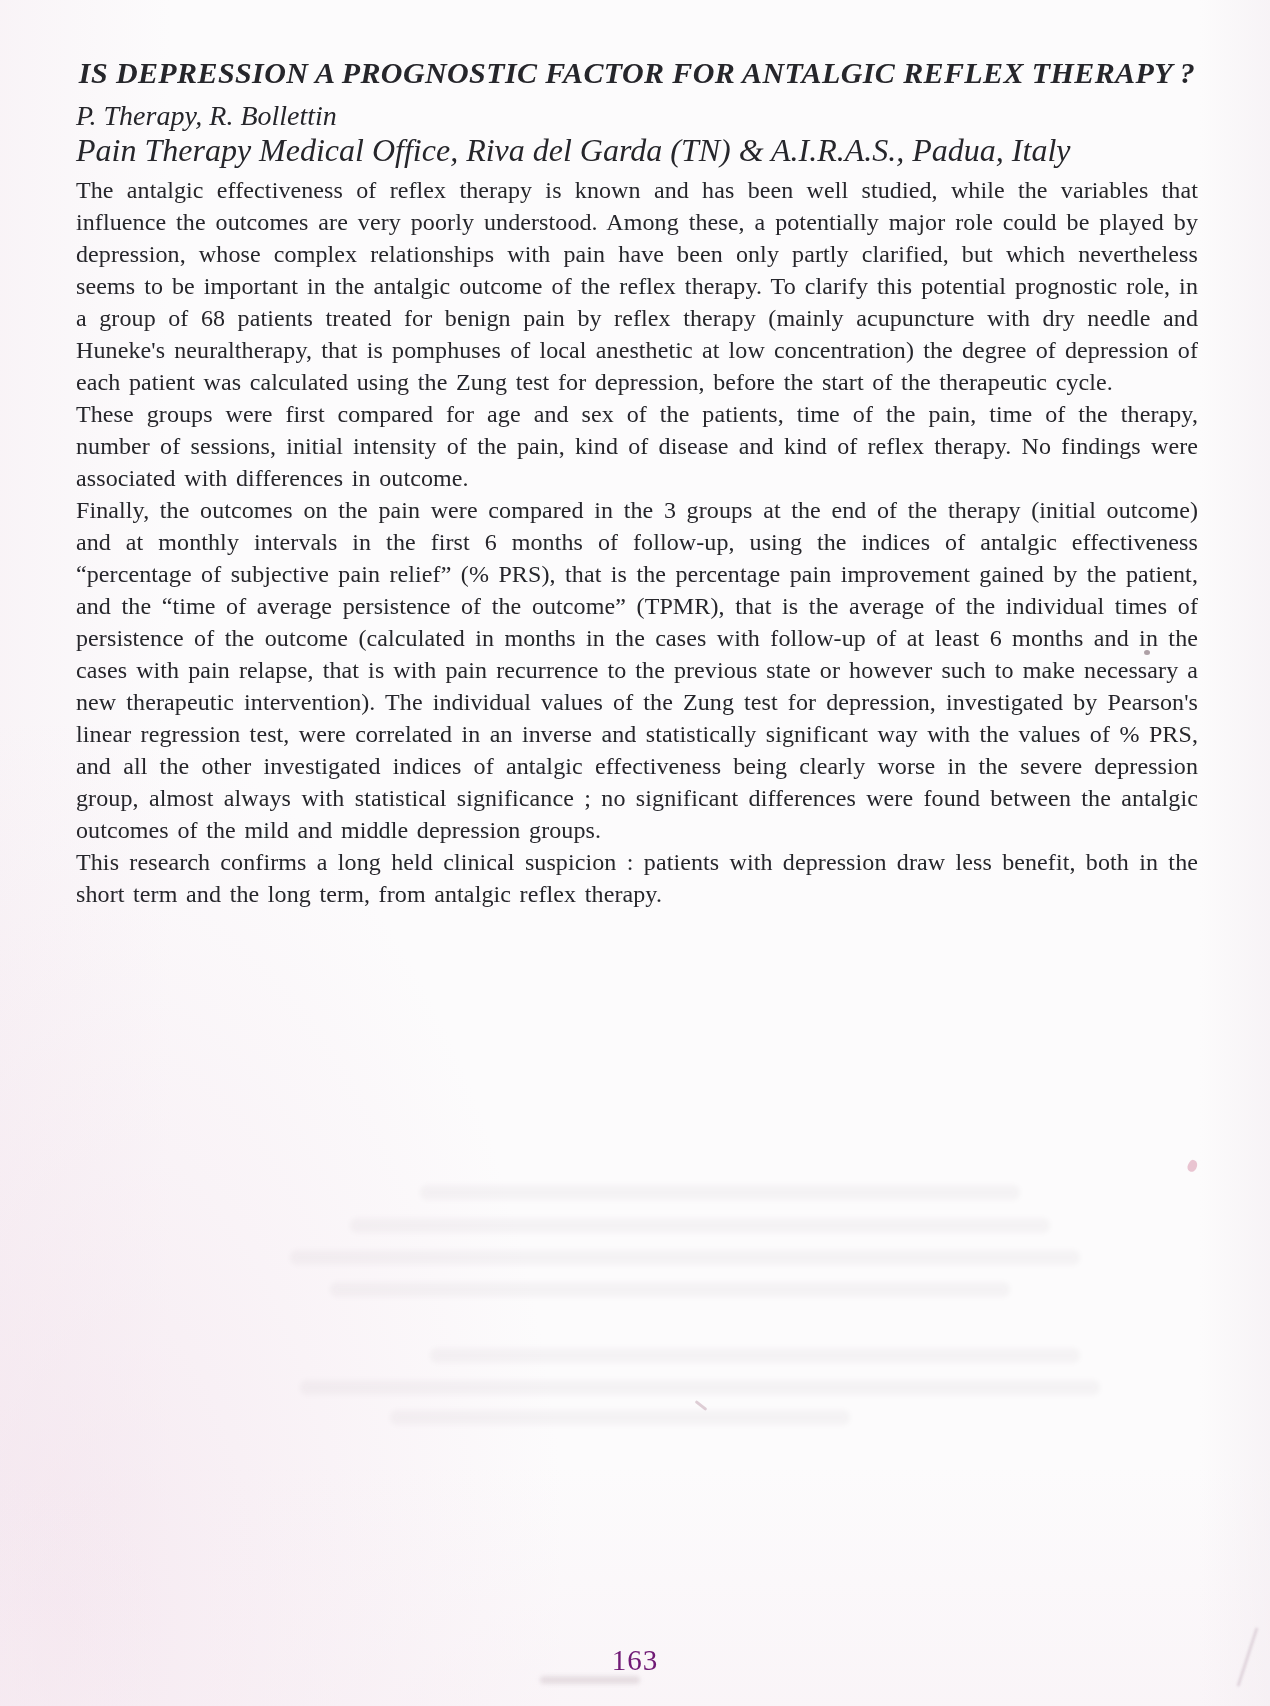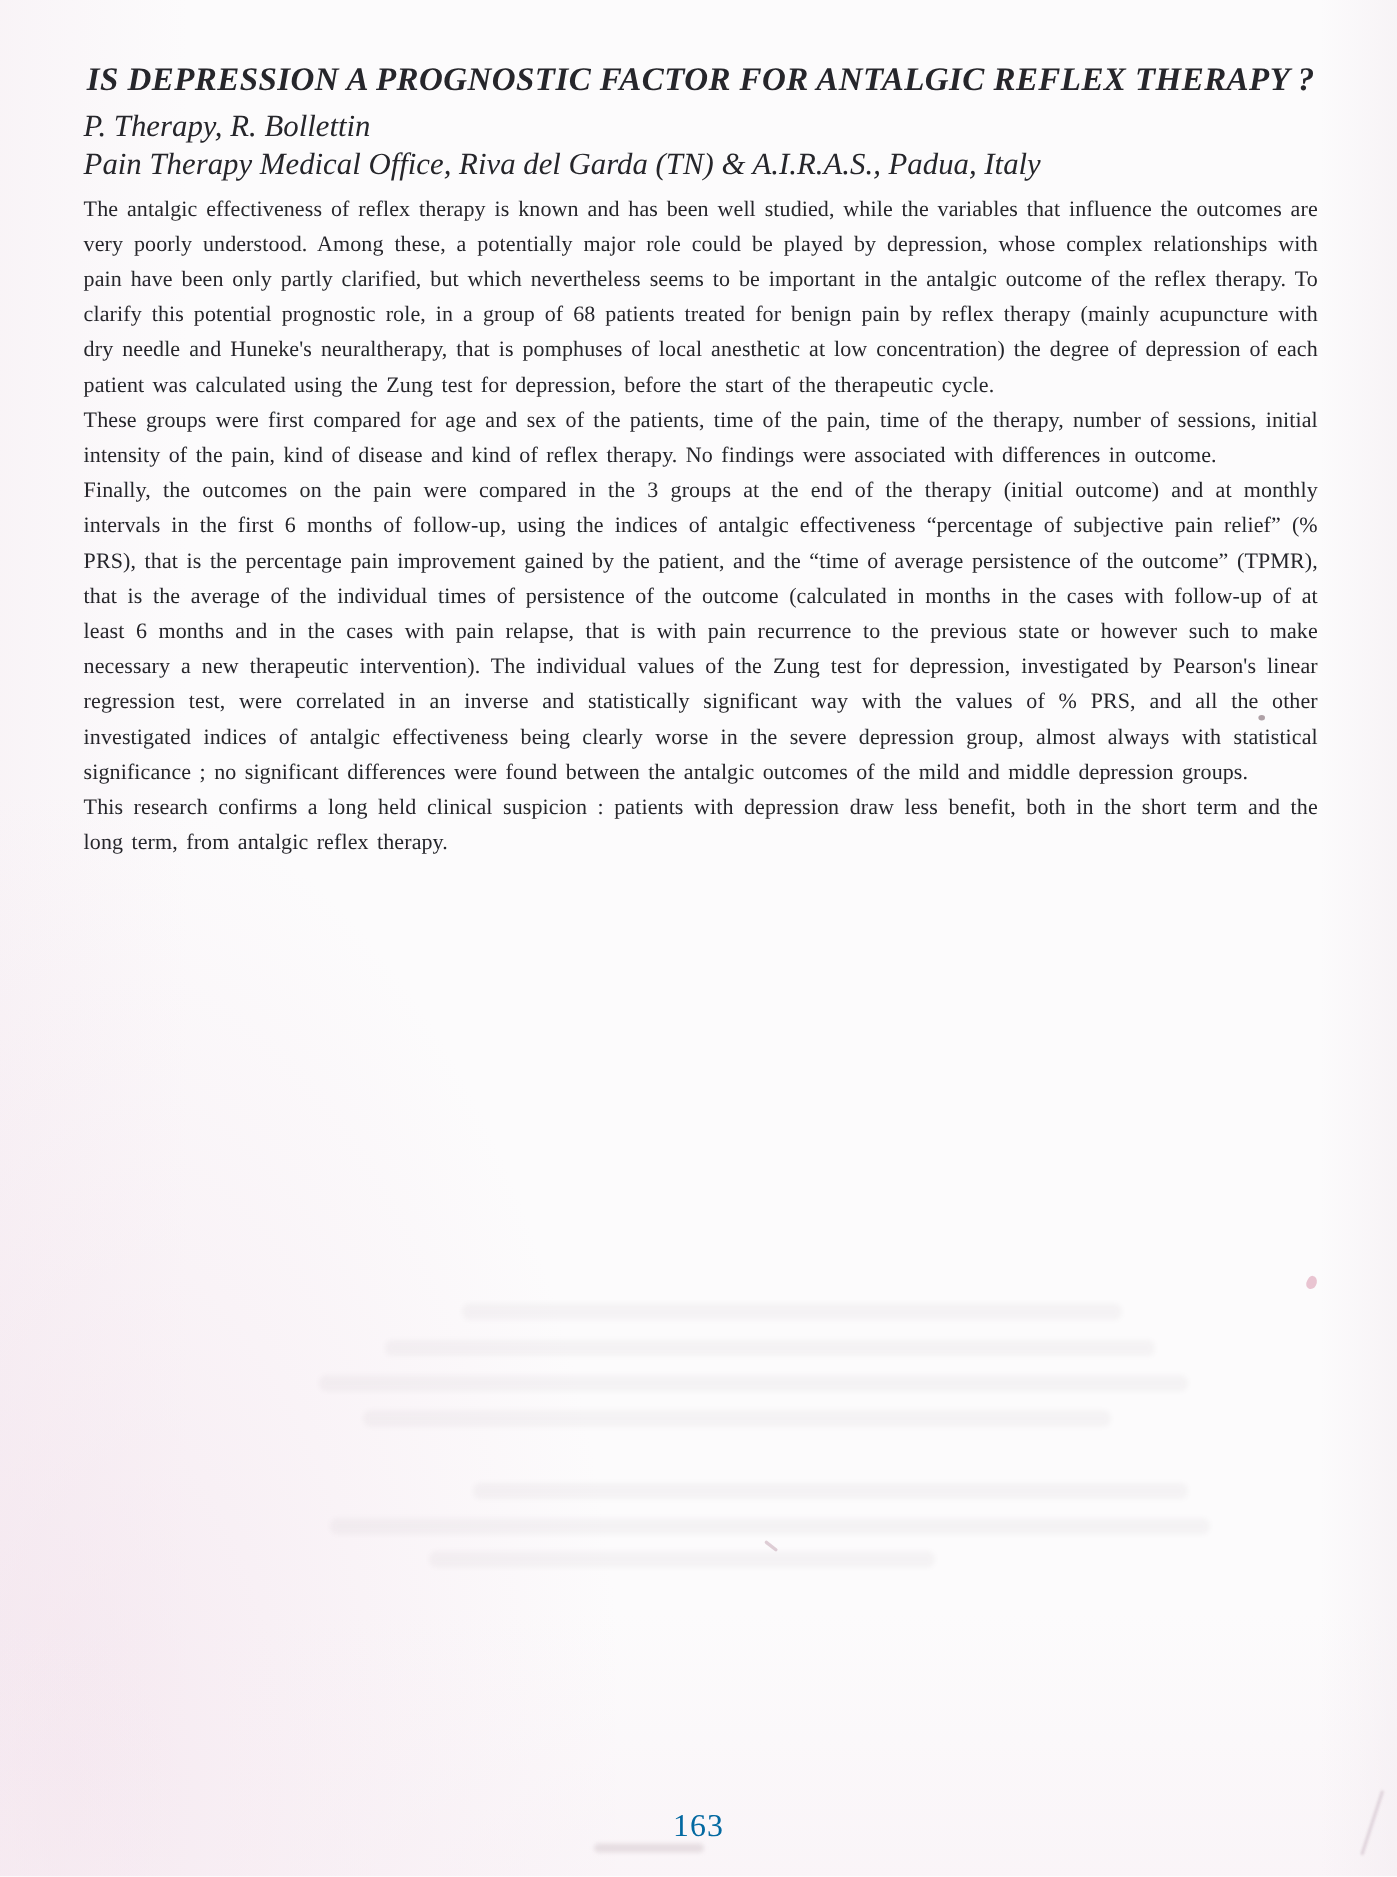--- a/index.html
+++ b/index.html
@@ -54,44 +54,44 @@
   }
   .authors {
     margin: 5px 0 0 0;
     font-size: 28px;
     line-height: 34px;
     font-style: italic;
     font-weight: normal;
   }
   .affiliation {
     margin: 2px 0 0 0;
-    font-size: 28px;
+    font-size: 32px;
     line-height: 30px;
     font-style: italic;
   }
   .abstract {
     margin-top: 9px;
   }
   .abstract p {
     margin: 0;
-    font-size: 20px;
+    font-size: 24px;
     line-height: 32px;
     text-align: justify;
     word-spacing: 2.5px;
     letter-spacing: 0.1px;
   }
   .page-number {
     position: absolute;
     top: 1644px;
     left: 0;
     width: 100%;
     text-align: center;
     font-size: 29px;
     letter-spacing: 1px;
-    color: #0369a1;
+    color: #701a75;
   }
   
   .ghost-line {
     position: absolute;
     height: 15px;
     border-radius: 7px;
     background: #7d6f79;
     opacity: 0.055;
     filter: blur(2.5px);
     pointer-events: none;

